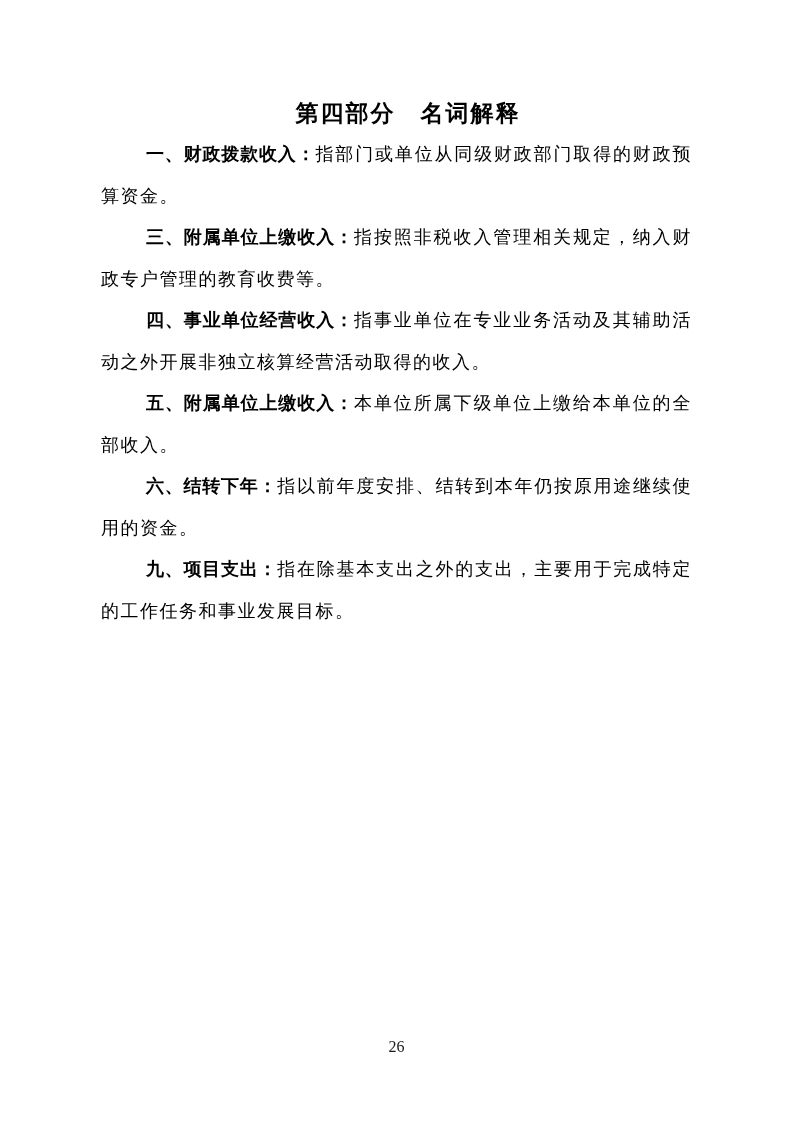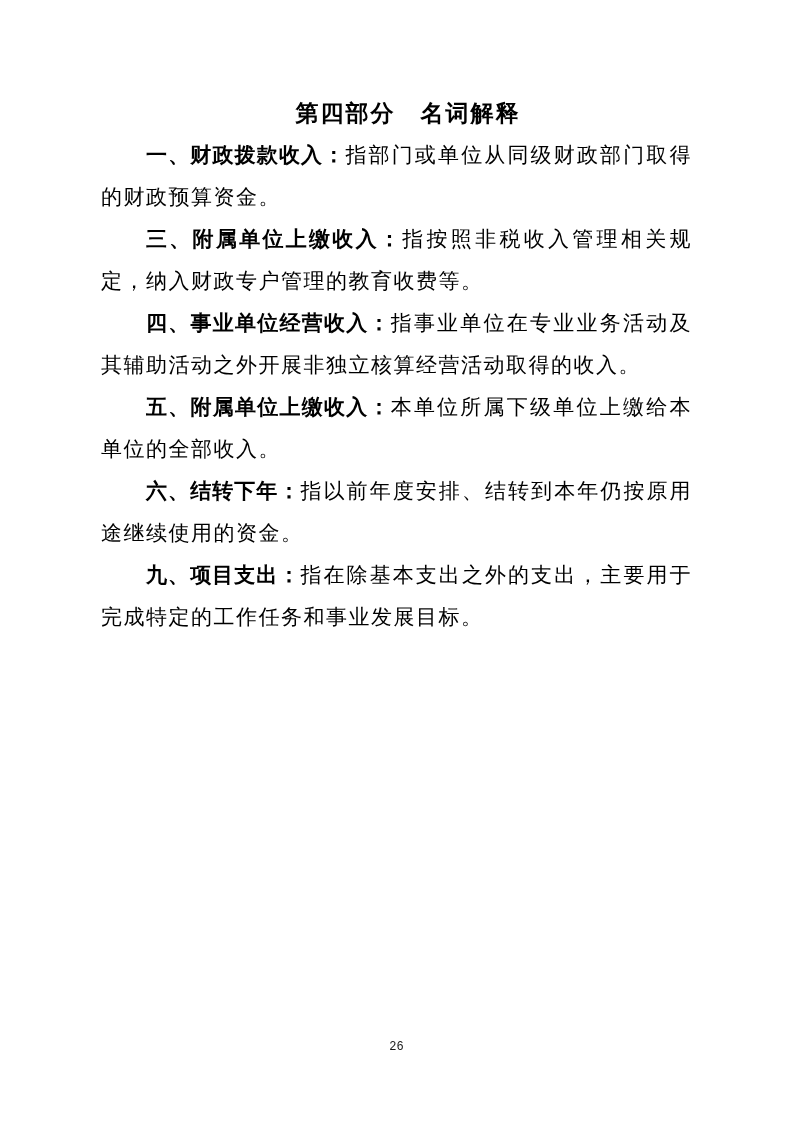--- a/index.html
+++ b/index.html
@@ -32,21 +32,21 @@
     font-size: 23px;
     line-height: 42px;
     letter-spacing: 2px;
     color: #000000;
   }
   .terms {
     position: absolute;
     top: 134px;
     left: 101px;
     width: 591px;
-    font-size: 21px;
+    font-size: 18px;
     line-height: 41.5px;
   }
   .terms p.term-par {
     margin: 0;
     text-align: justify;
     text-justify: inter-character;
     text-indent: 45px;
     letter-spacing: 1.5px;
     word-break: break-all;
   }
@@ -54,23 +54,23 @@
     font-family: "Liberation Sans", sans-serif;
     font-weight: 700;
     letter-spacing: 0.5px;
   }
   .page-number {
     position: absolute;
     top: 1037px;
     left: 0;
     width: 100%;
     text-align: center;
-    font-size: 12px;
+    font-size: 16px;
     line-height: 20px;
-    font-family: Liberation Mono, monospace;
+    font-family: Liberation Serif, serif;
     color: #1a1a1a;
   }
 </style>
 </head>
 <body>
 
 <div class="page">
 
   <h1 class="doc-title">第四部分　名词解释</h1>
 

